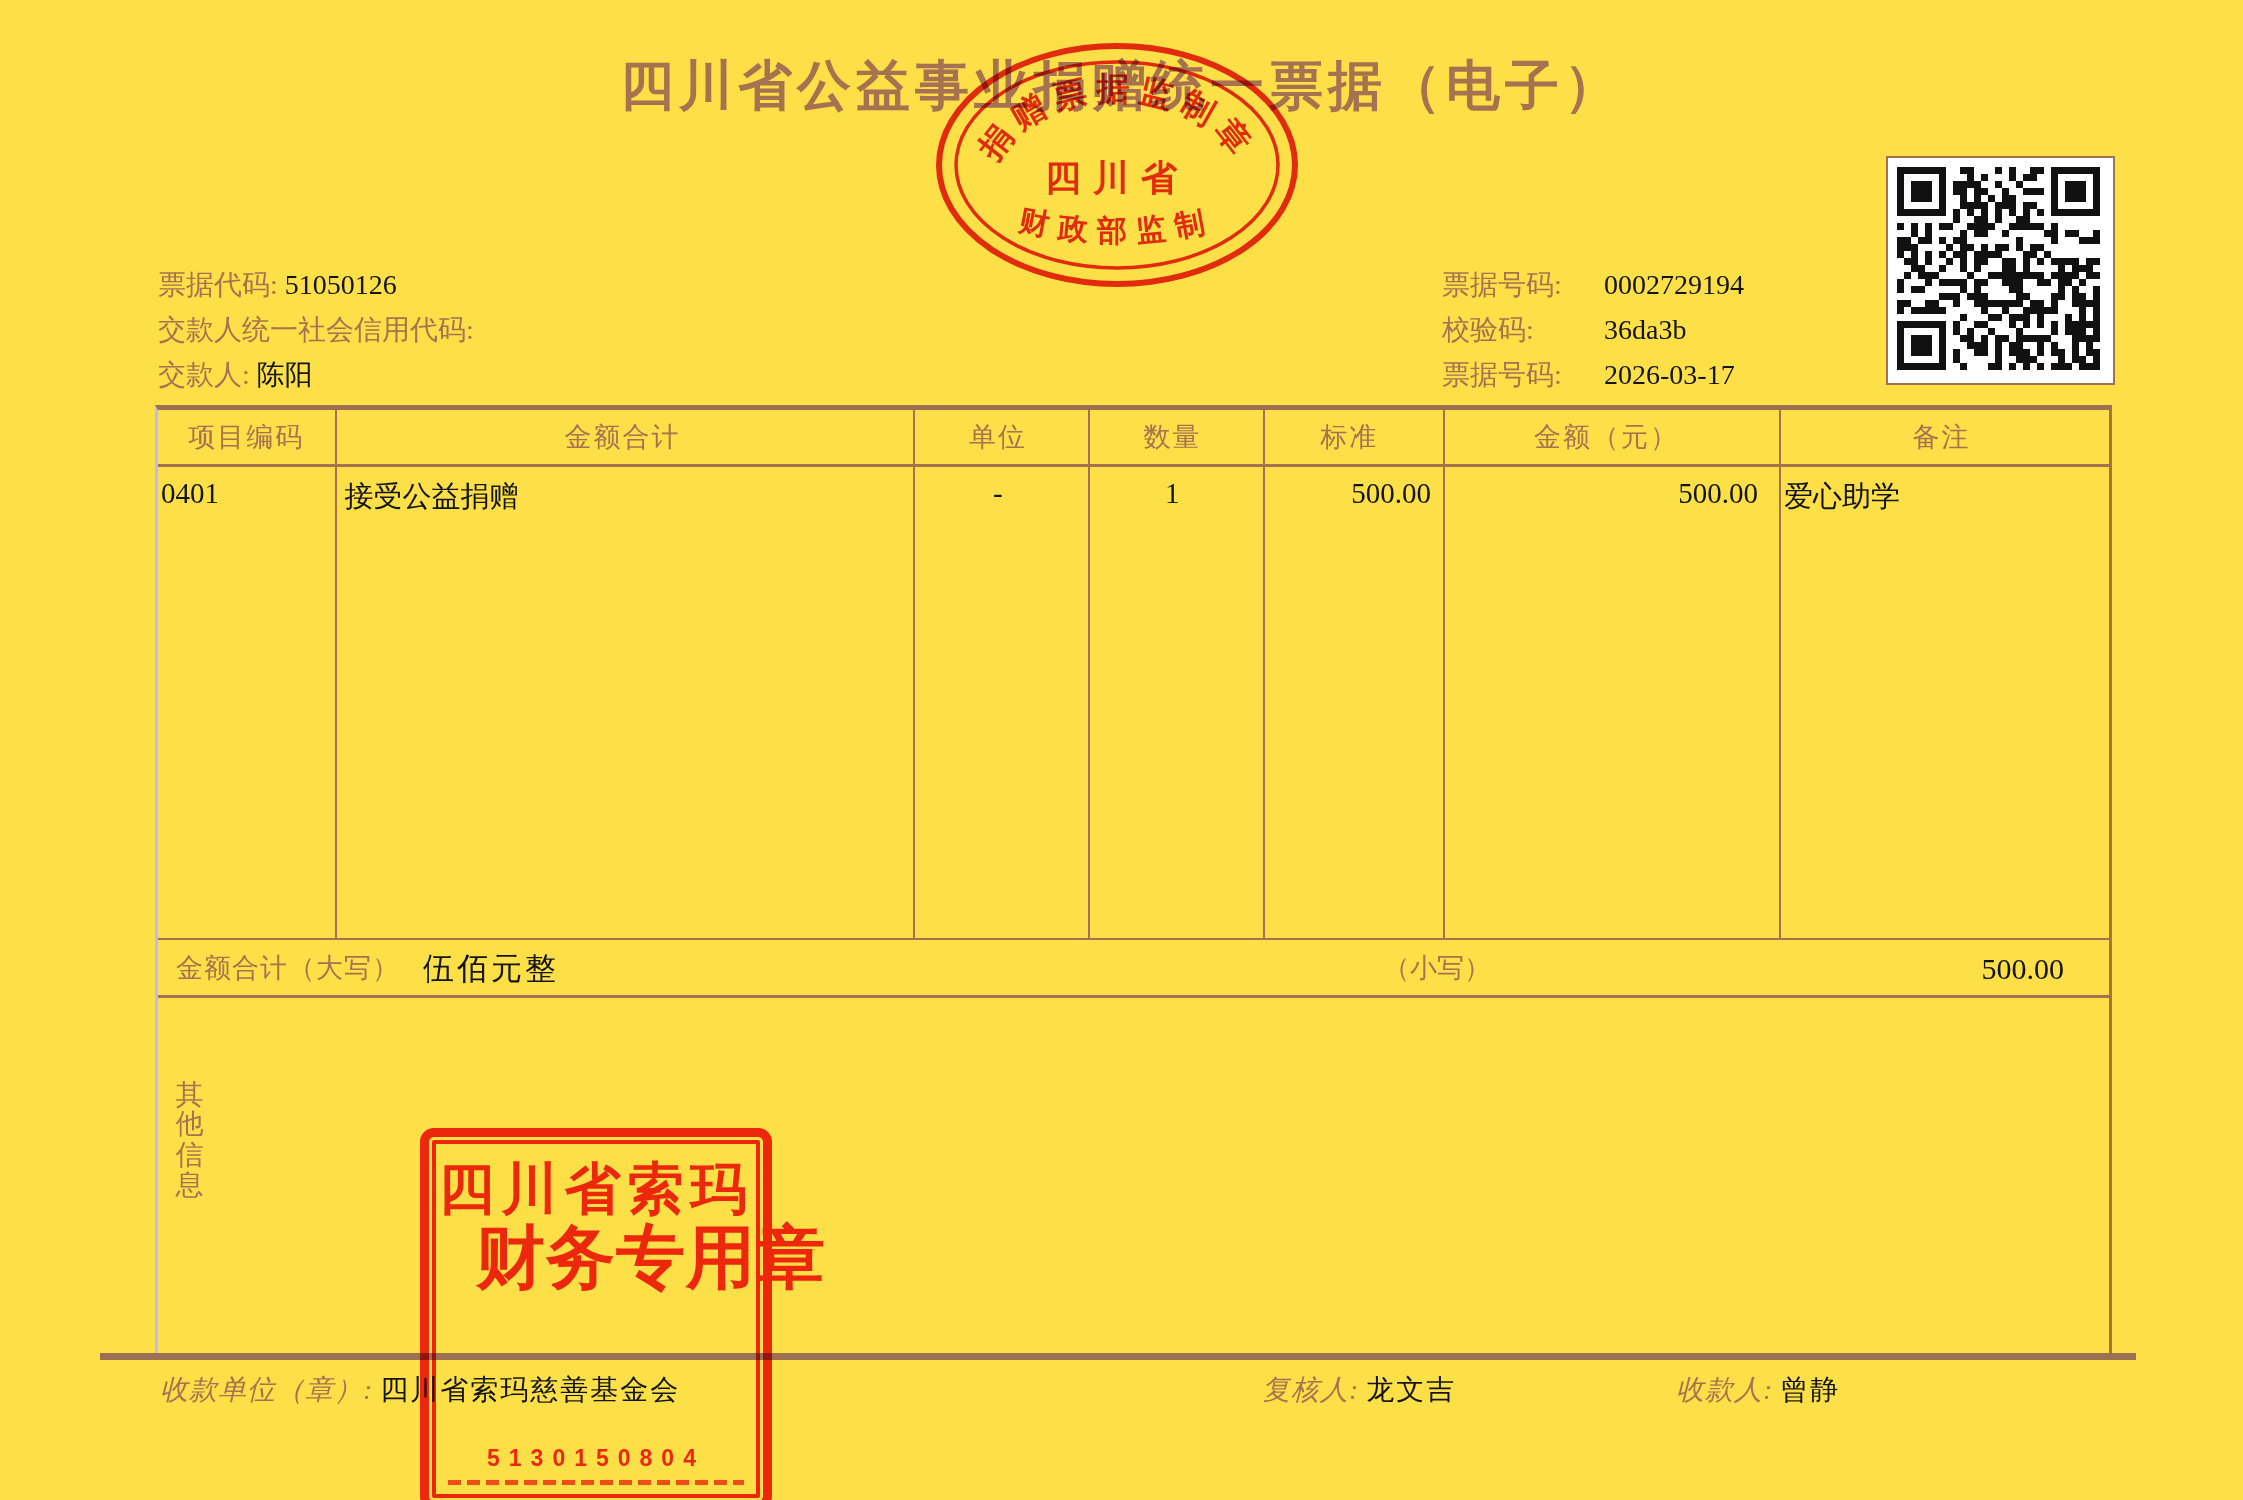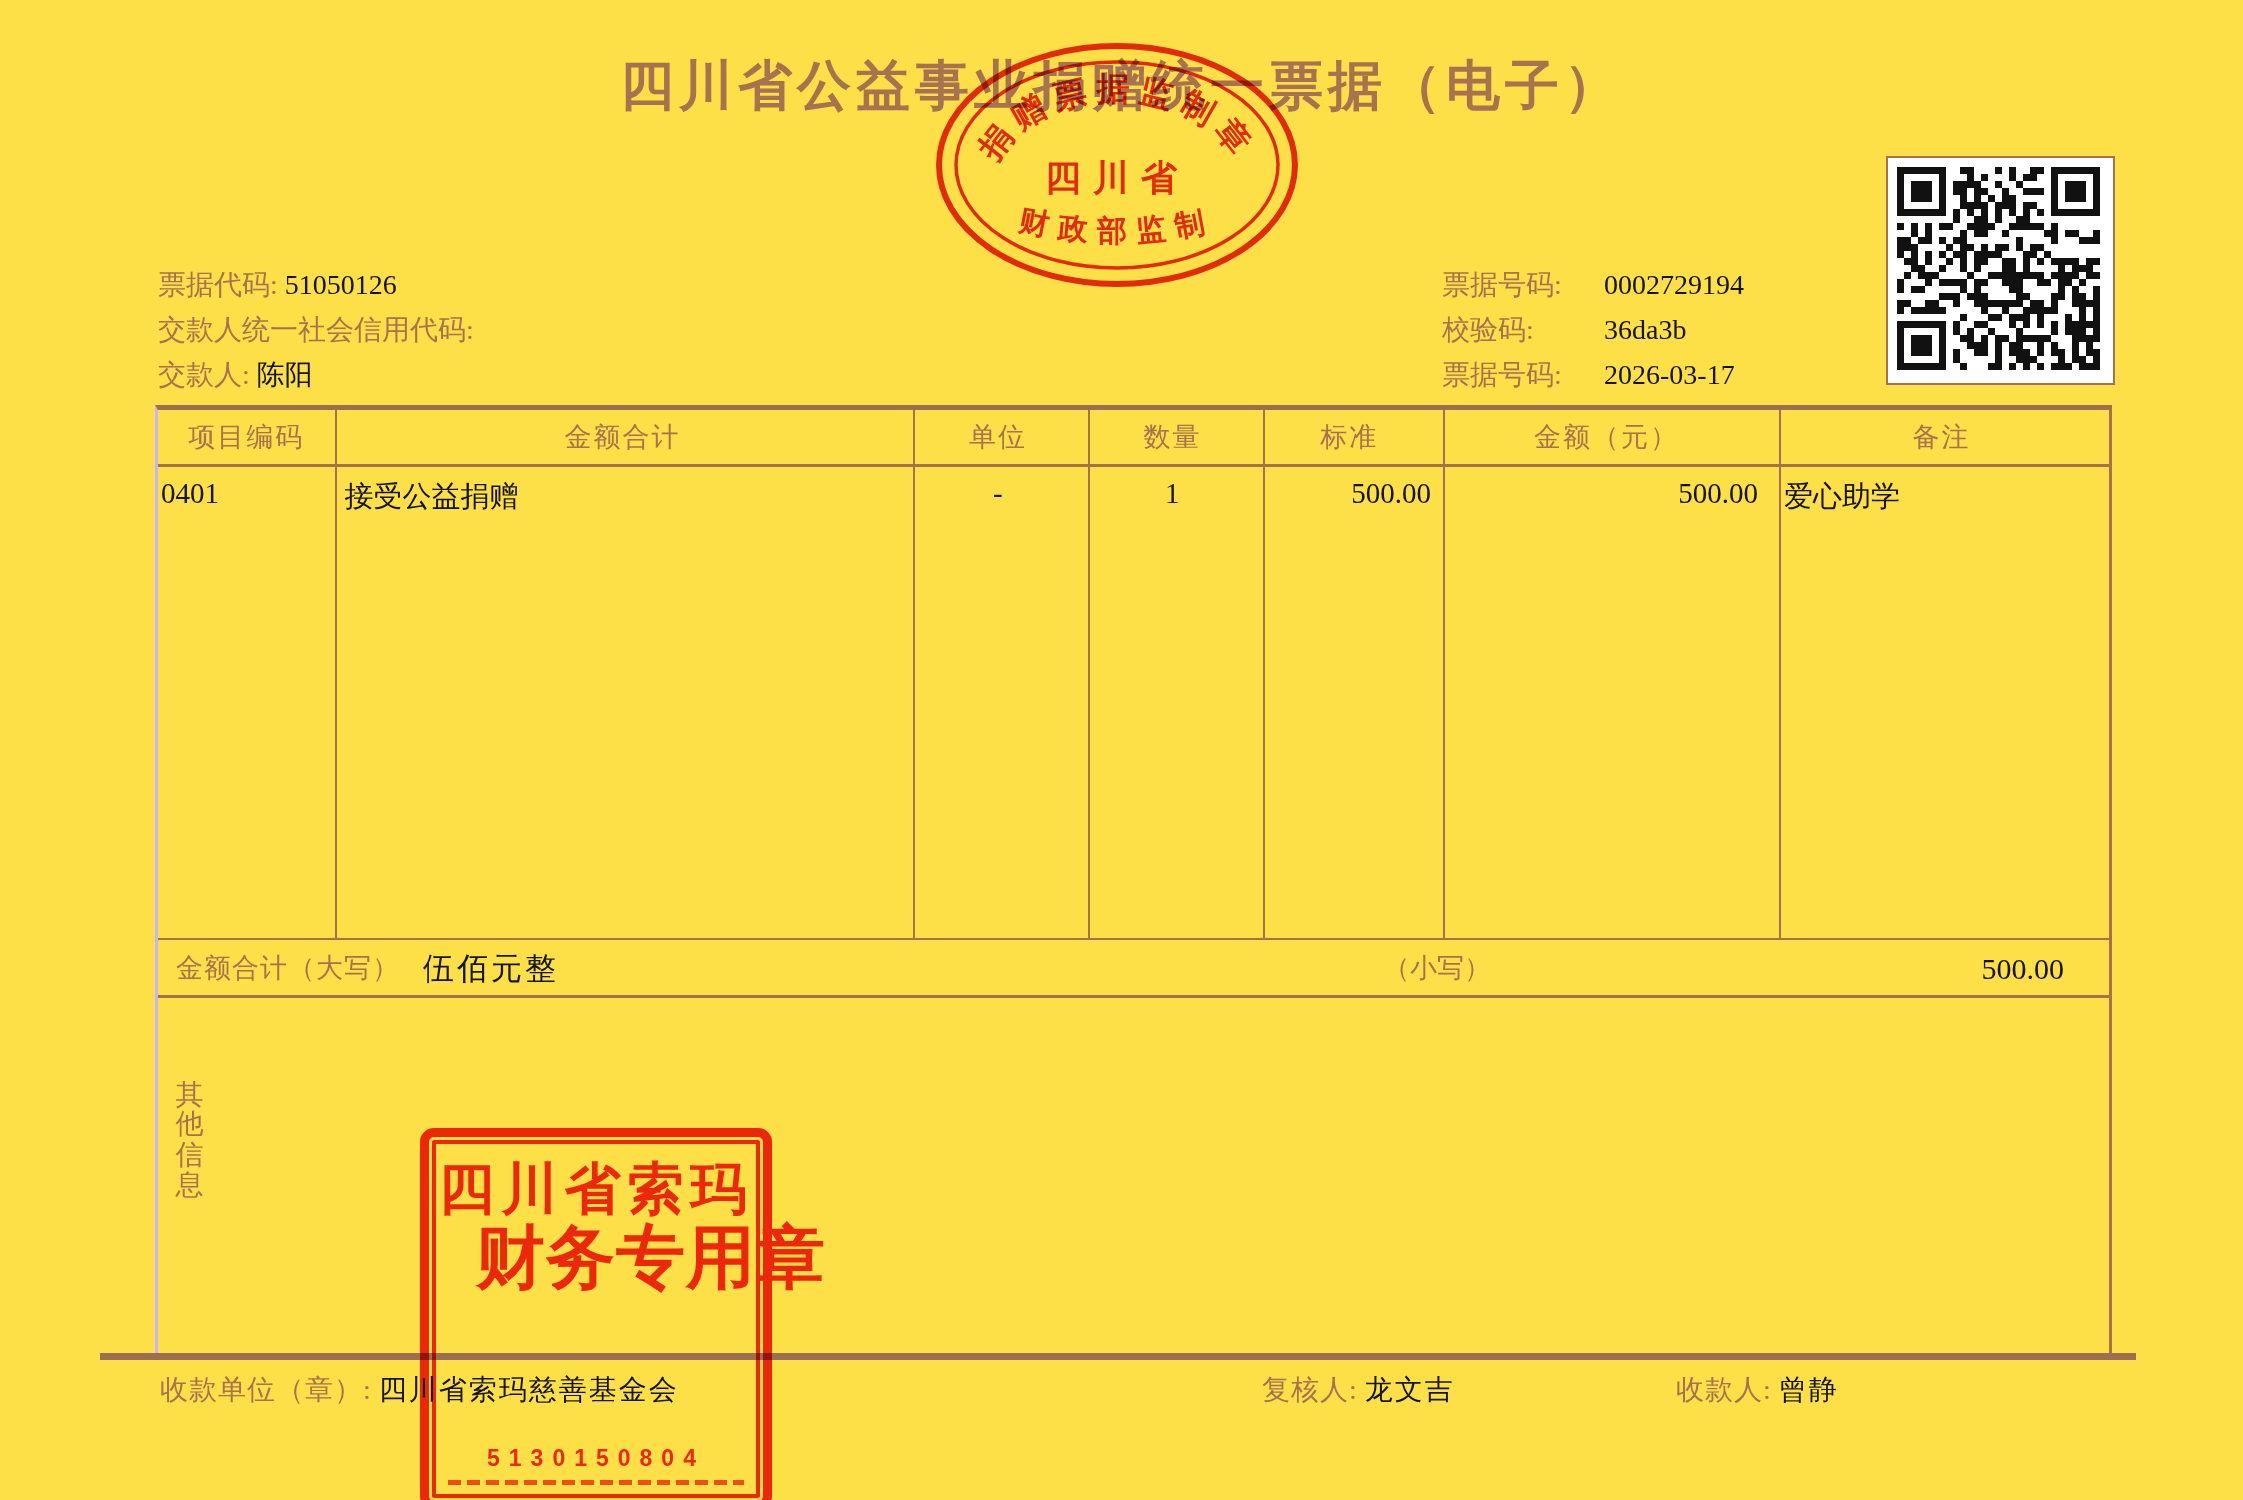--- a/index.html
+++ b/index.html
@@ -68,21 +68,21 @@
   
   .other-info{
     position:absolute;left:12px;top:648px;
     writing-mode:vertical-lr;text-orientation:upright;
     letter-spacing:30px;font-size:28px;color:#a6724f;
   }
   
   .thick-line{position:absolute;left:100px;top:1353px;width:2036px;height:7px;background:#9c6f53;z-index:1;}
   
   .footer-item{position:absolute;top:1371px;font-size:28px;z-index:1;}
-  .footer-item .lbl{color:#a6724f;letter-spacing:1px;}
+  .footer-item .lbl{color:#a6724f;letter-spacing:1px;font-style:italic;}
   .footer-item .val{color:#141414;letter-spacing:2px;}
   .f1{left:160px;} .f2{left:1262px;} .f3{left:1676px;}
   
   .sq-stamp{
     position:absolute;left:420px;top:1128px;width:352px;height:382px;
     border:9px solid #ee1a16;border-radius:14px;box-sizing:border-box;
     z-index:3;mix-blend-mode:multiply;opacity:.92;
   }
   .sq-inner{
     position:absolute;inset:3px;border:4px solid #ee1a16;border-radius:2px;

